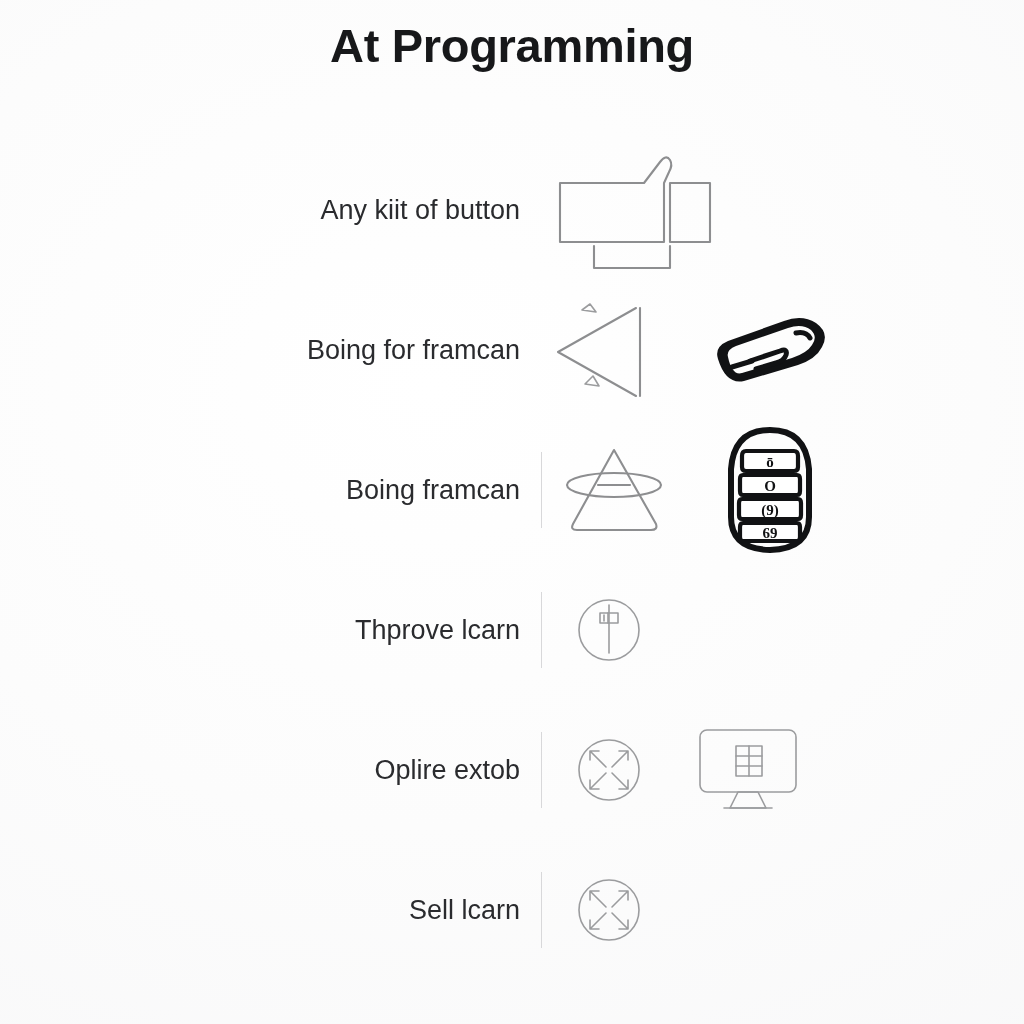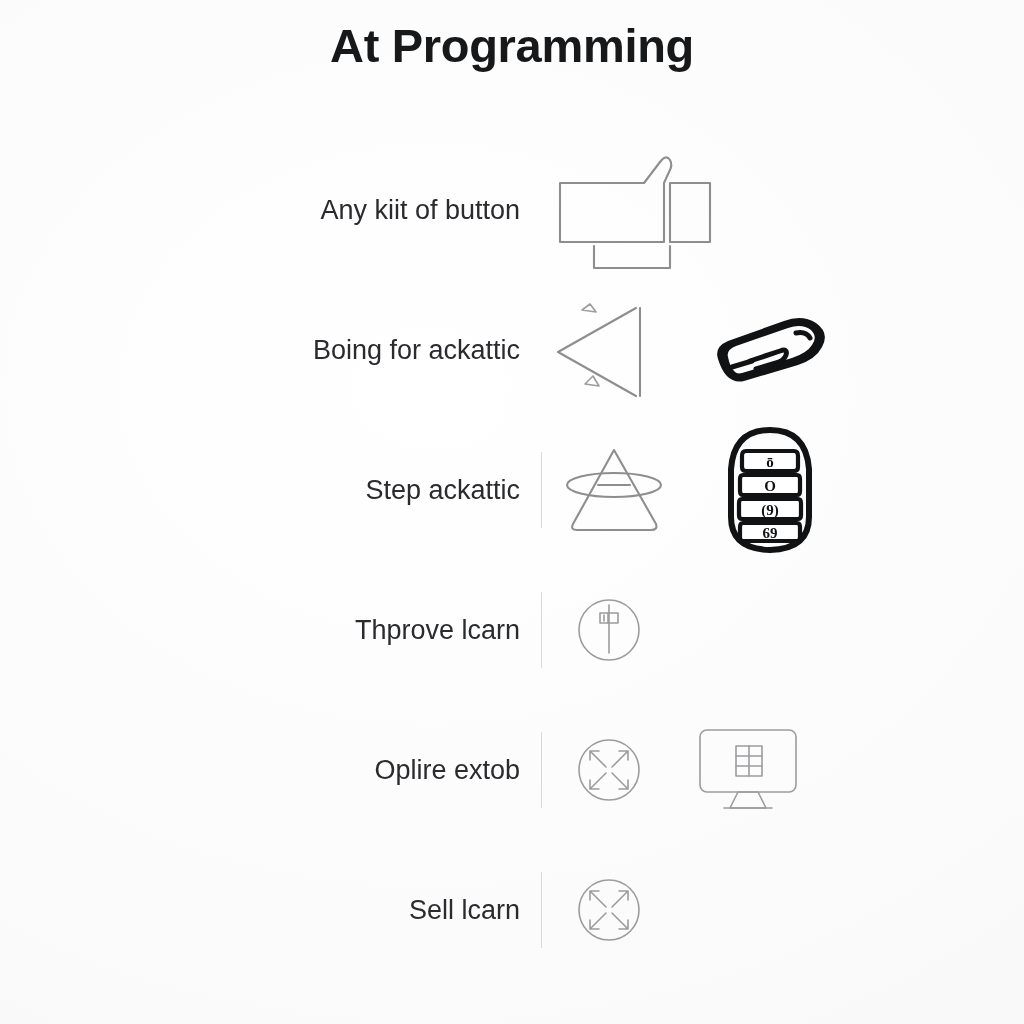--- a/index.html
+++ b/index.html
@@ -132,40 +132,40 @@
       <div class="icons">
         <svg class="ico" width="175" height="120" viewBox="0 0 175 120">
           <path class="stroke" d="M8 33 L92 33 L108 12 Q114 4 118 10 Q121 15 117 22 L112 33 L112 92 L8 92 Z"></path>
           <path class="stroke" d="M118 33 L158 33 L158 92 L118 92 Z"></path>
           <path class="stroke" d="M42 96 L42 118 L118 118 L118 96"></path>
         </svg>
       </div>
     </div>
 
     <div class="row">
-      <div class="row-label">Boing for ackattic</div>
+      <div class="row-label">Boing for framcan</div>
       <div class="icons">
         <svg class="ico" width="110" height="108" viewBox="0 0 110 108">
           <path class="stroke" d="M84 12 L6 56 L84 100"></path>
           <path class="stroke" d="M88 12 L88 100"></path>
           <path class="stroke-thin" d="M30 14 L38 8 L44 16 Z"></path>
           <path class="stroke-thin" d="M33 88 L41 80 L47 90 Z"></path>
         </svg>
         <svg class="ico" width="128" height="78" viewBox="0 0 128 78" style="margin-left:22px;">
           <path class="dark-fill" d="M12 48 Q8 36 22 30 L78 10 Q96 3 110 12 Q124 22 116 36 Q110 48 92 54 L38 70 Q20 74 12 48 Z
                                       M22 46 Q20 39 30 35 L82 17 Q96 12 105 19 Q112 26 106 34 Q101 42 86 47 L36 62 Q26 65 22 46 Z" fill-rule="evenodd"></path>
           <path class="dark" d="M44 50 L74 40 Q82 37 80 44 Q78 50 70 52 L50 58" stroke-width="4"></path>
           <path class="dark" d="M26 56 L46 50" stroke-width="3.4"></path>
           <path class="dark" d="M90 22 Q100 20 104 27" stroke-width="3.4"></path>
         </svg>
       </div>
     </div>
 
     <div class="row">
-      <div class="row-label">Step ackattic</div>
+      <div class="row-label">Boing framcan</div>
       <div class="divider"></div>
       <div class="icons">
         <svg class="ico" width="126" height="108" viewBox="0 0 126 108">
           <path class="stroke" d="M62 14 L104 88 Q106 94 99 94 L25 94 Q18 94 21 88 Z"></path>
           <ellipse class="stroke" cx="62" cy="49" rx="47" ry="12"></ellipse>
           <path class="stroke" d="M46 49 L78 49"></path>
         </svg>
         <svg class="ico" width="96" height="130" viewBox="0 0 96 130" style="margin-left:22px;">
           <path class="fob-body" d="M48 5 Q84 5 87 44 L87 92 Q87 124 48 125 Q9 124 9 92 L9 44 Q12 5 48 5 Z"></path>
           <path class="fob-btn" d="M24 26 L72 26 Q76 26 76 31 L76 42 Q76 46 72 46 L24 46 Q20 46 20 42 L20 31 Q20 26 24 26 Z"></path>

